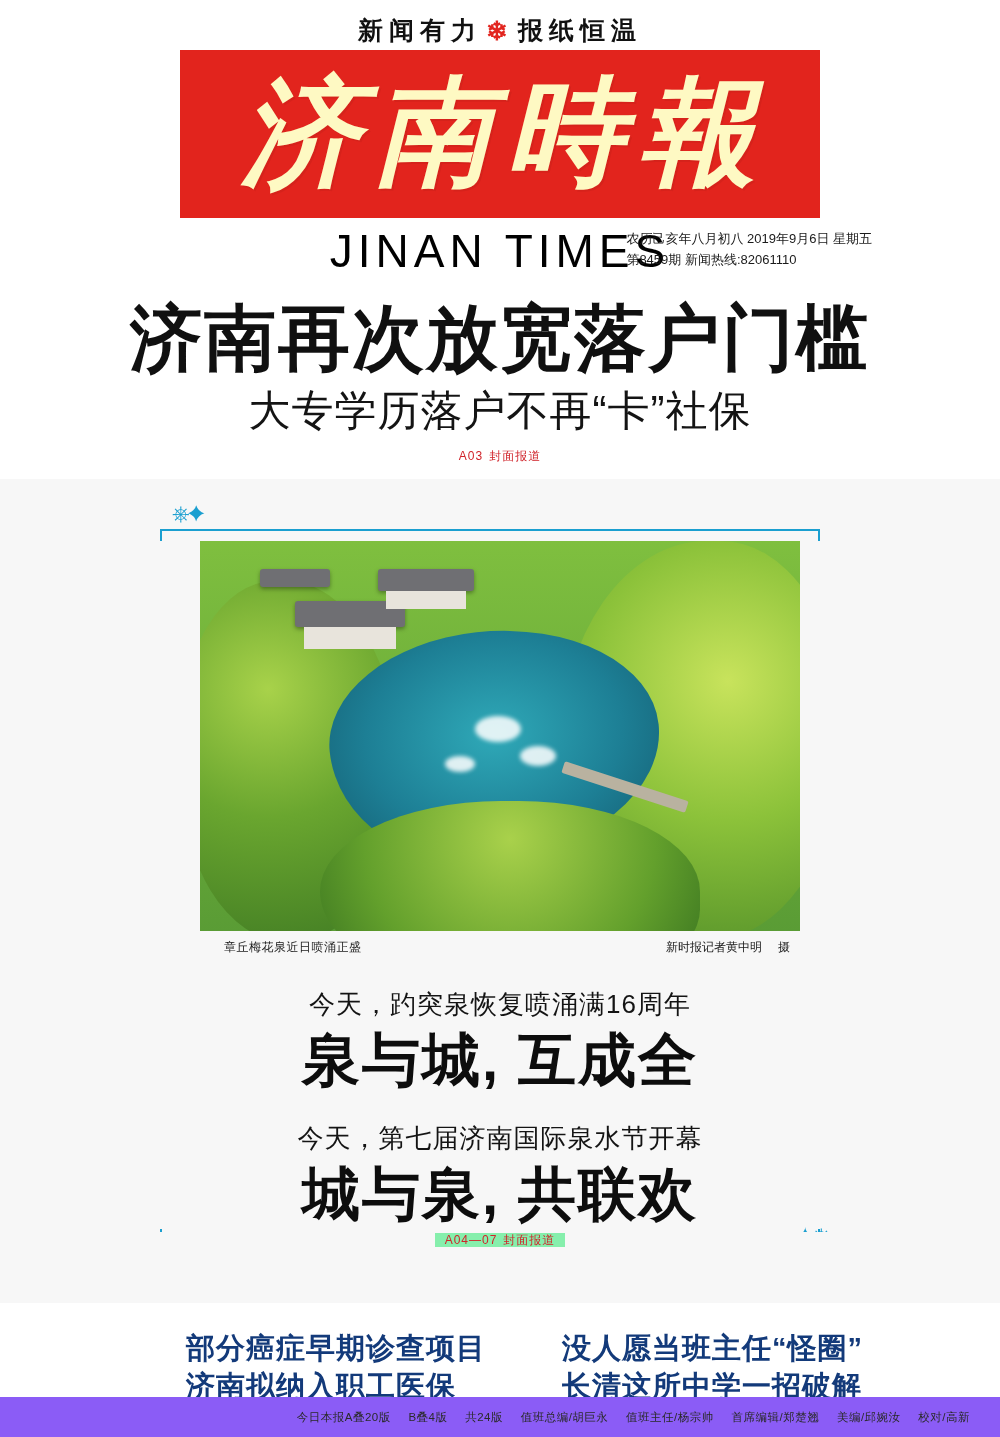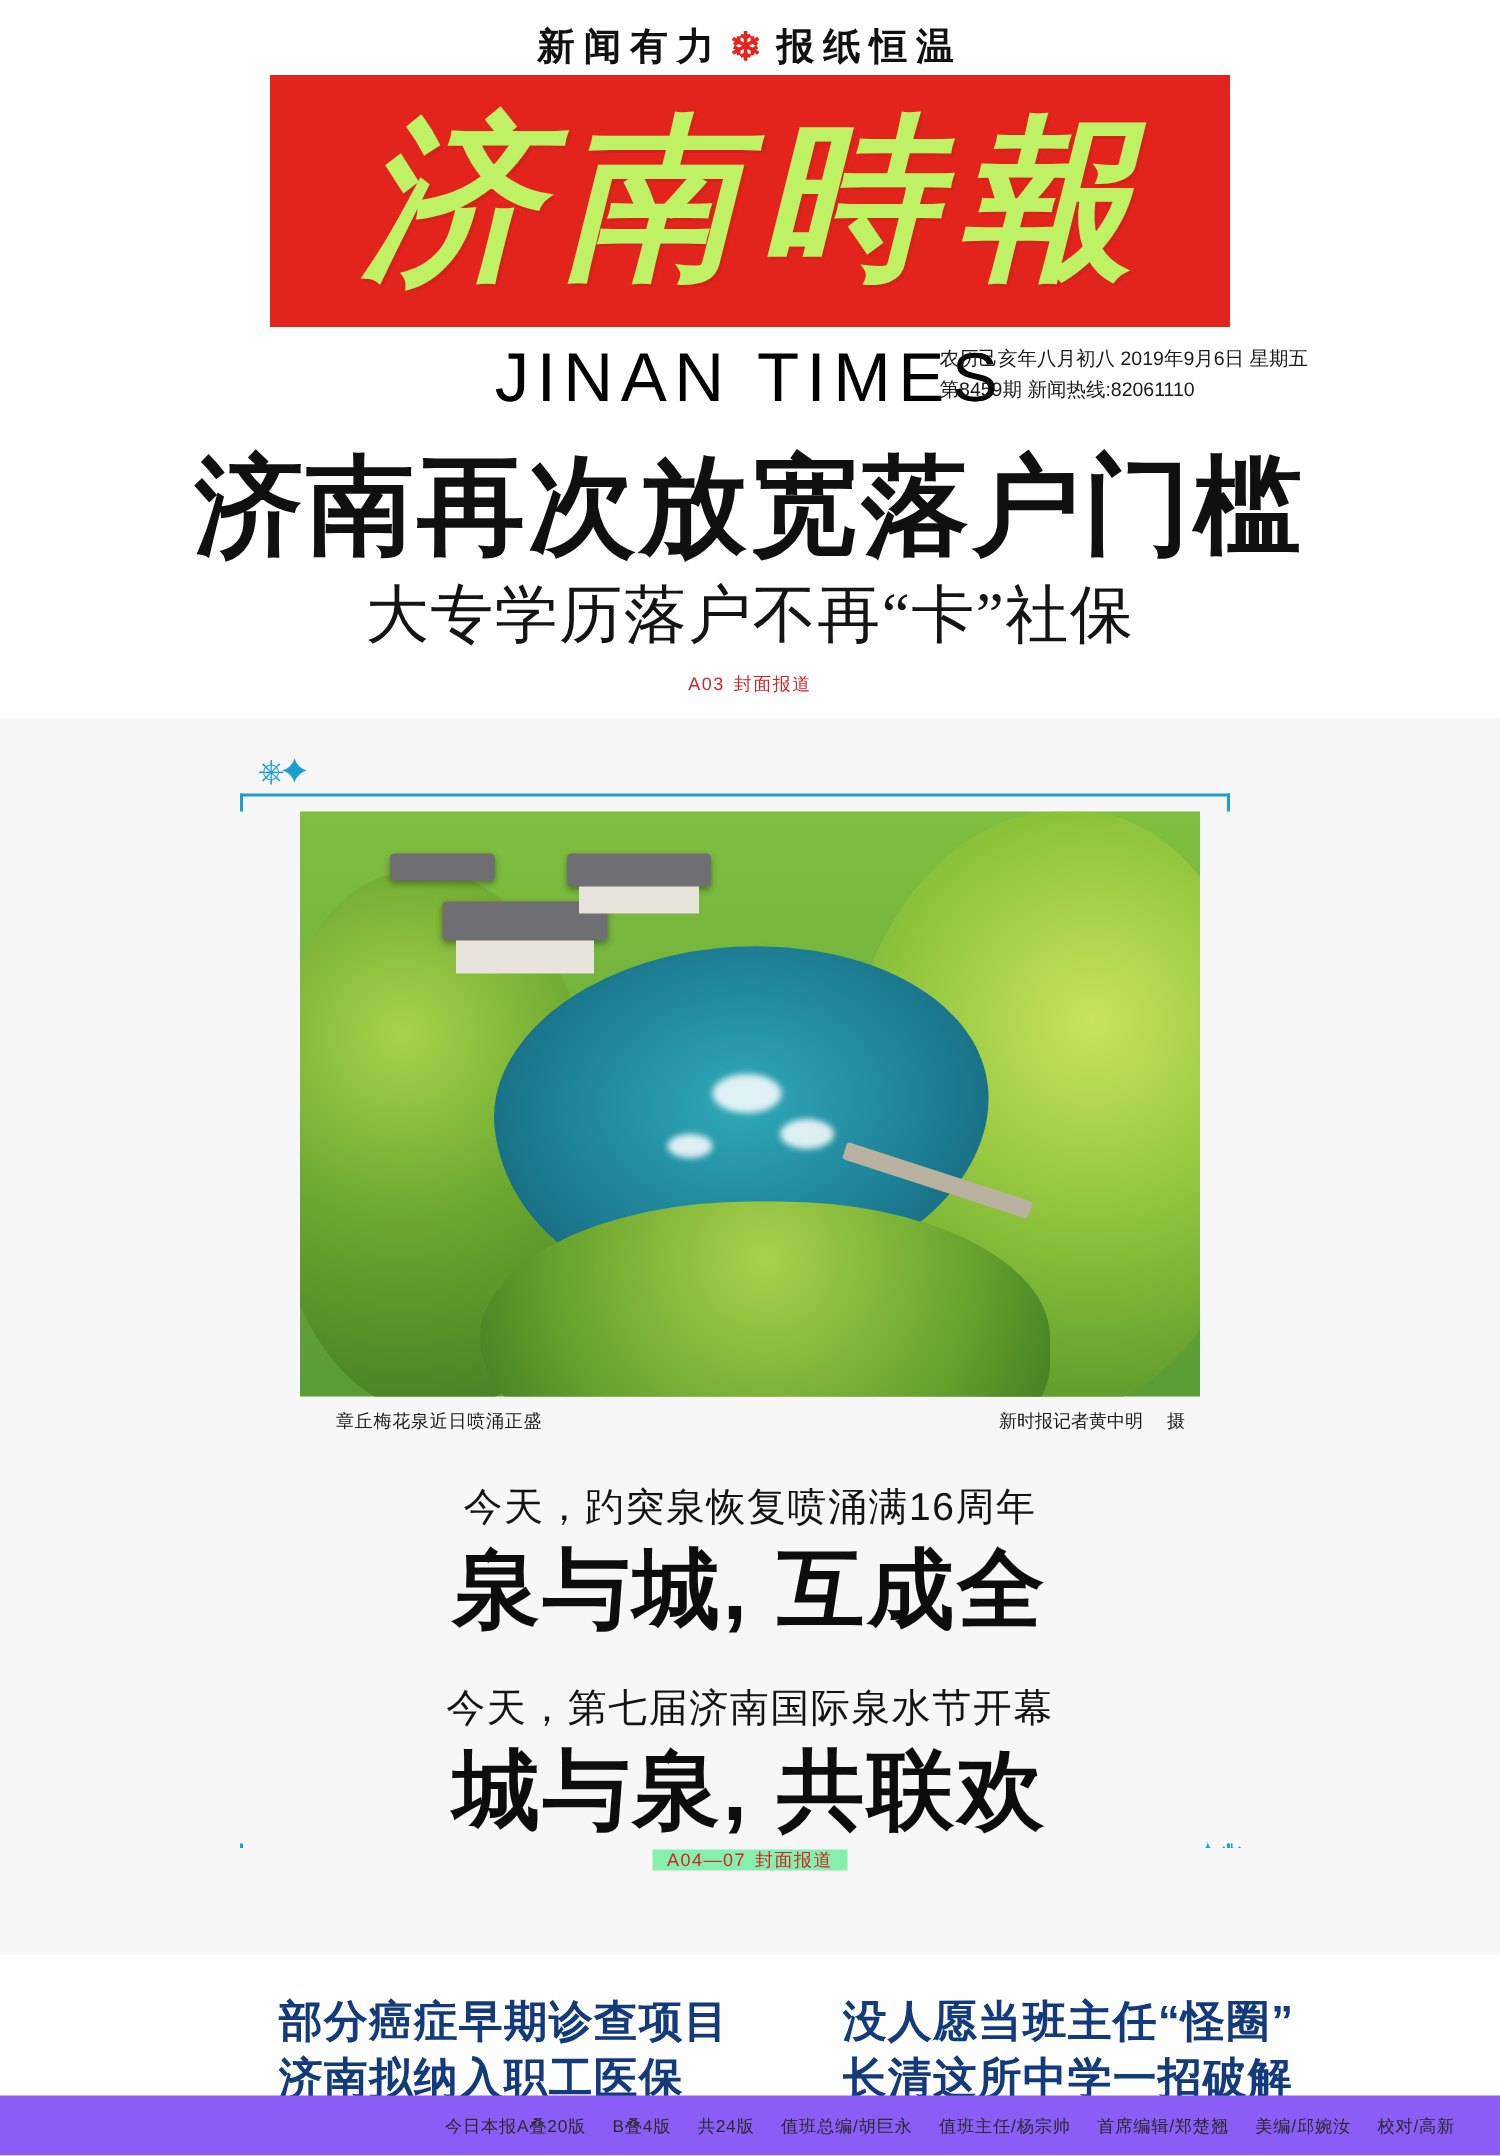--- a/index.html
+++ b/index.html
@@ -40,21 +40,21 @@
     margin: 6px auto 0 auto;
     width: 640px;
     height: 168px;
     background: #e2241d;
     position: relative;
     display: flex;
     align-items: center;
     justify-content: center;
   }
   .logo-text {
-    color: #bef264;
+    color: #fef9c3;
     font-family: Liberation Sans, sans-serif;
     font-size: 118px;
     font-weight: bold;
     letter-spacing: 14px;
     font-style: italic;
     text-shadow: 2px 2px 0 rgba(0,0,0,0.05);
     padding-left: 12px;
   }
 
   .meta-row {
@@ -100,21 +100,21 @@
   }
   .lead-main {
     font-family: "Liberation Sans", sans-serif;
     font-size: 72px;
     font-weight: bold;
     letter-spacing: 2px;
     color: #101010;
     line-height: 80px;
   }
   .lead-sub {
-    font-family: Liberation Serif, serif;
+    font-family: Liberation Sans, sans-serif;
     font-size: 42px;
     color: #141414;
     letter-spacing: 1px;
     line-height: 58px;
     margin-top: 4px;
   }
   .lead-ref {
     margin-top: 8px;
     font-size: 12px;
     color: #d0232a;

